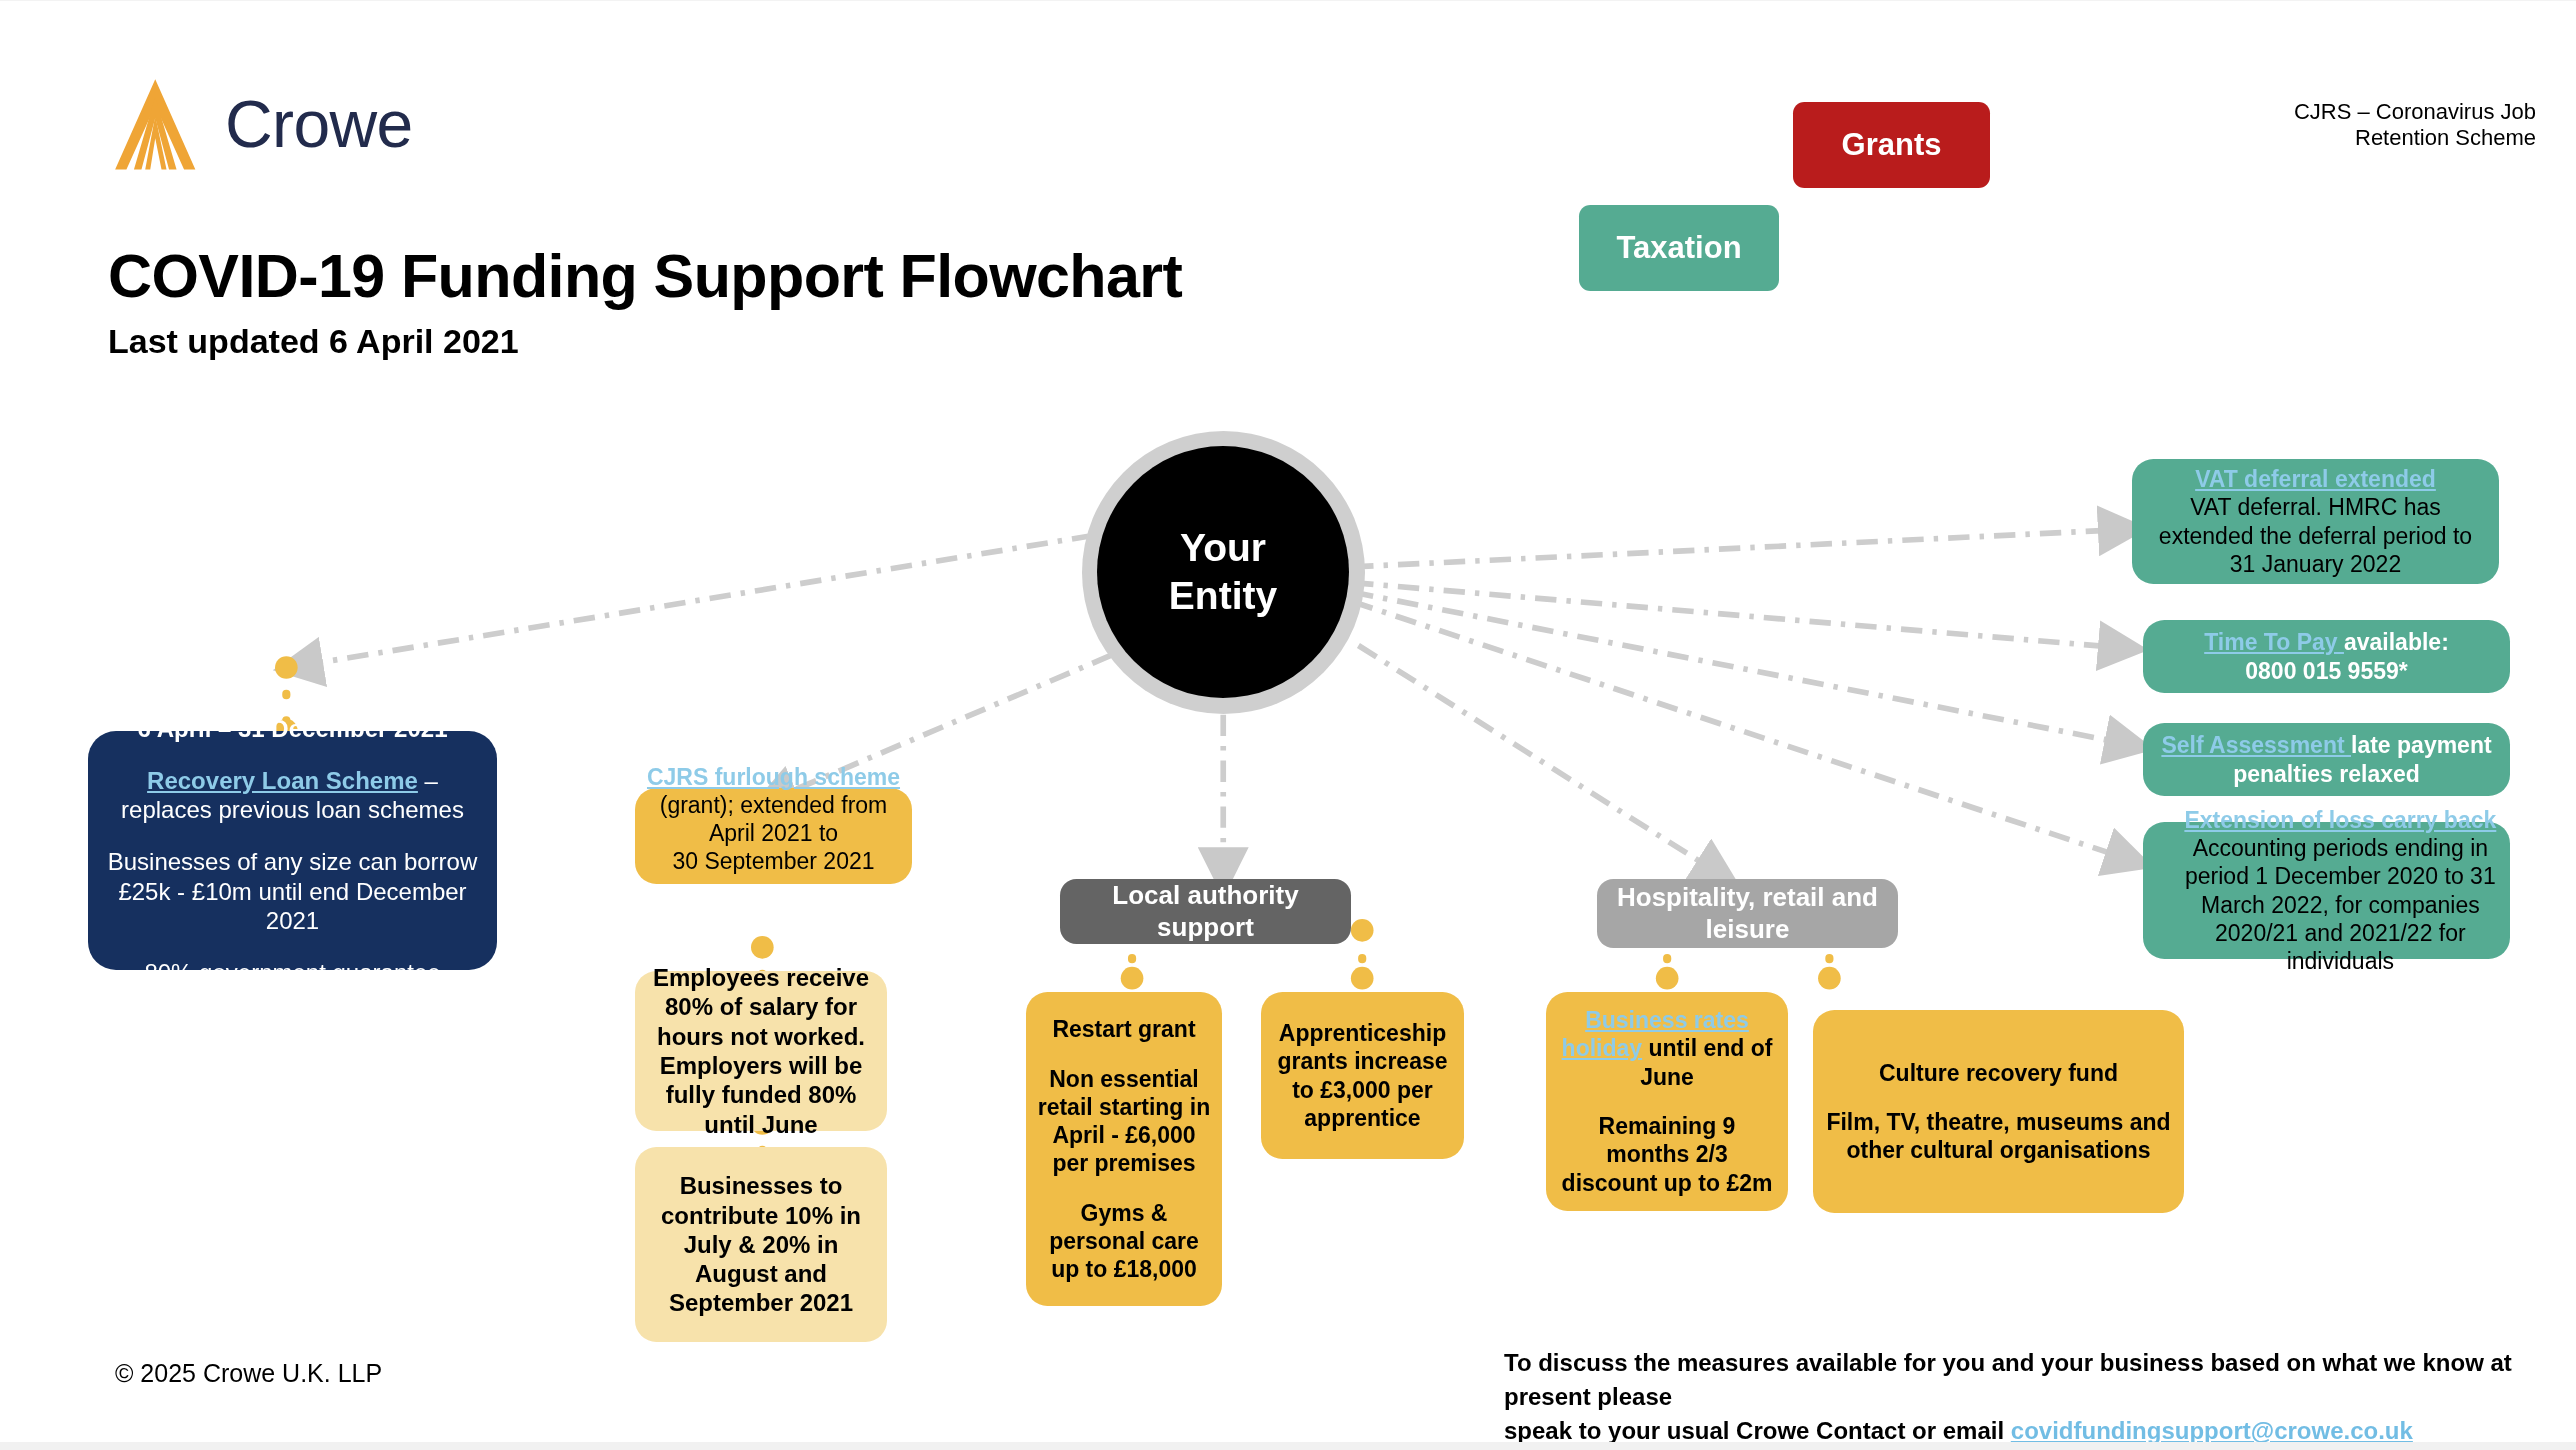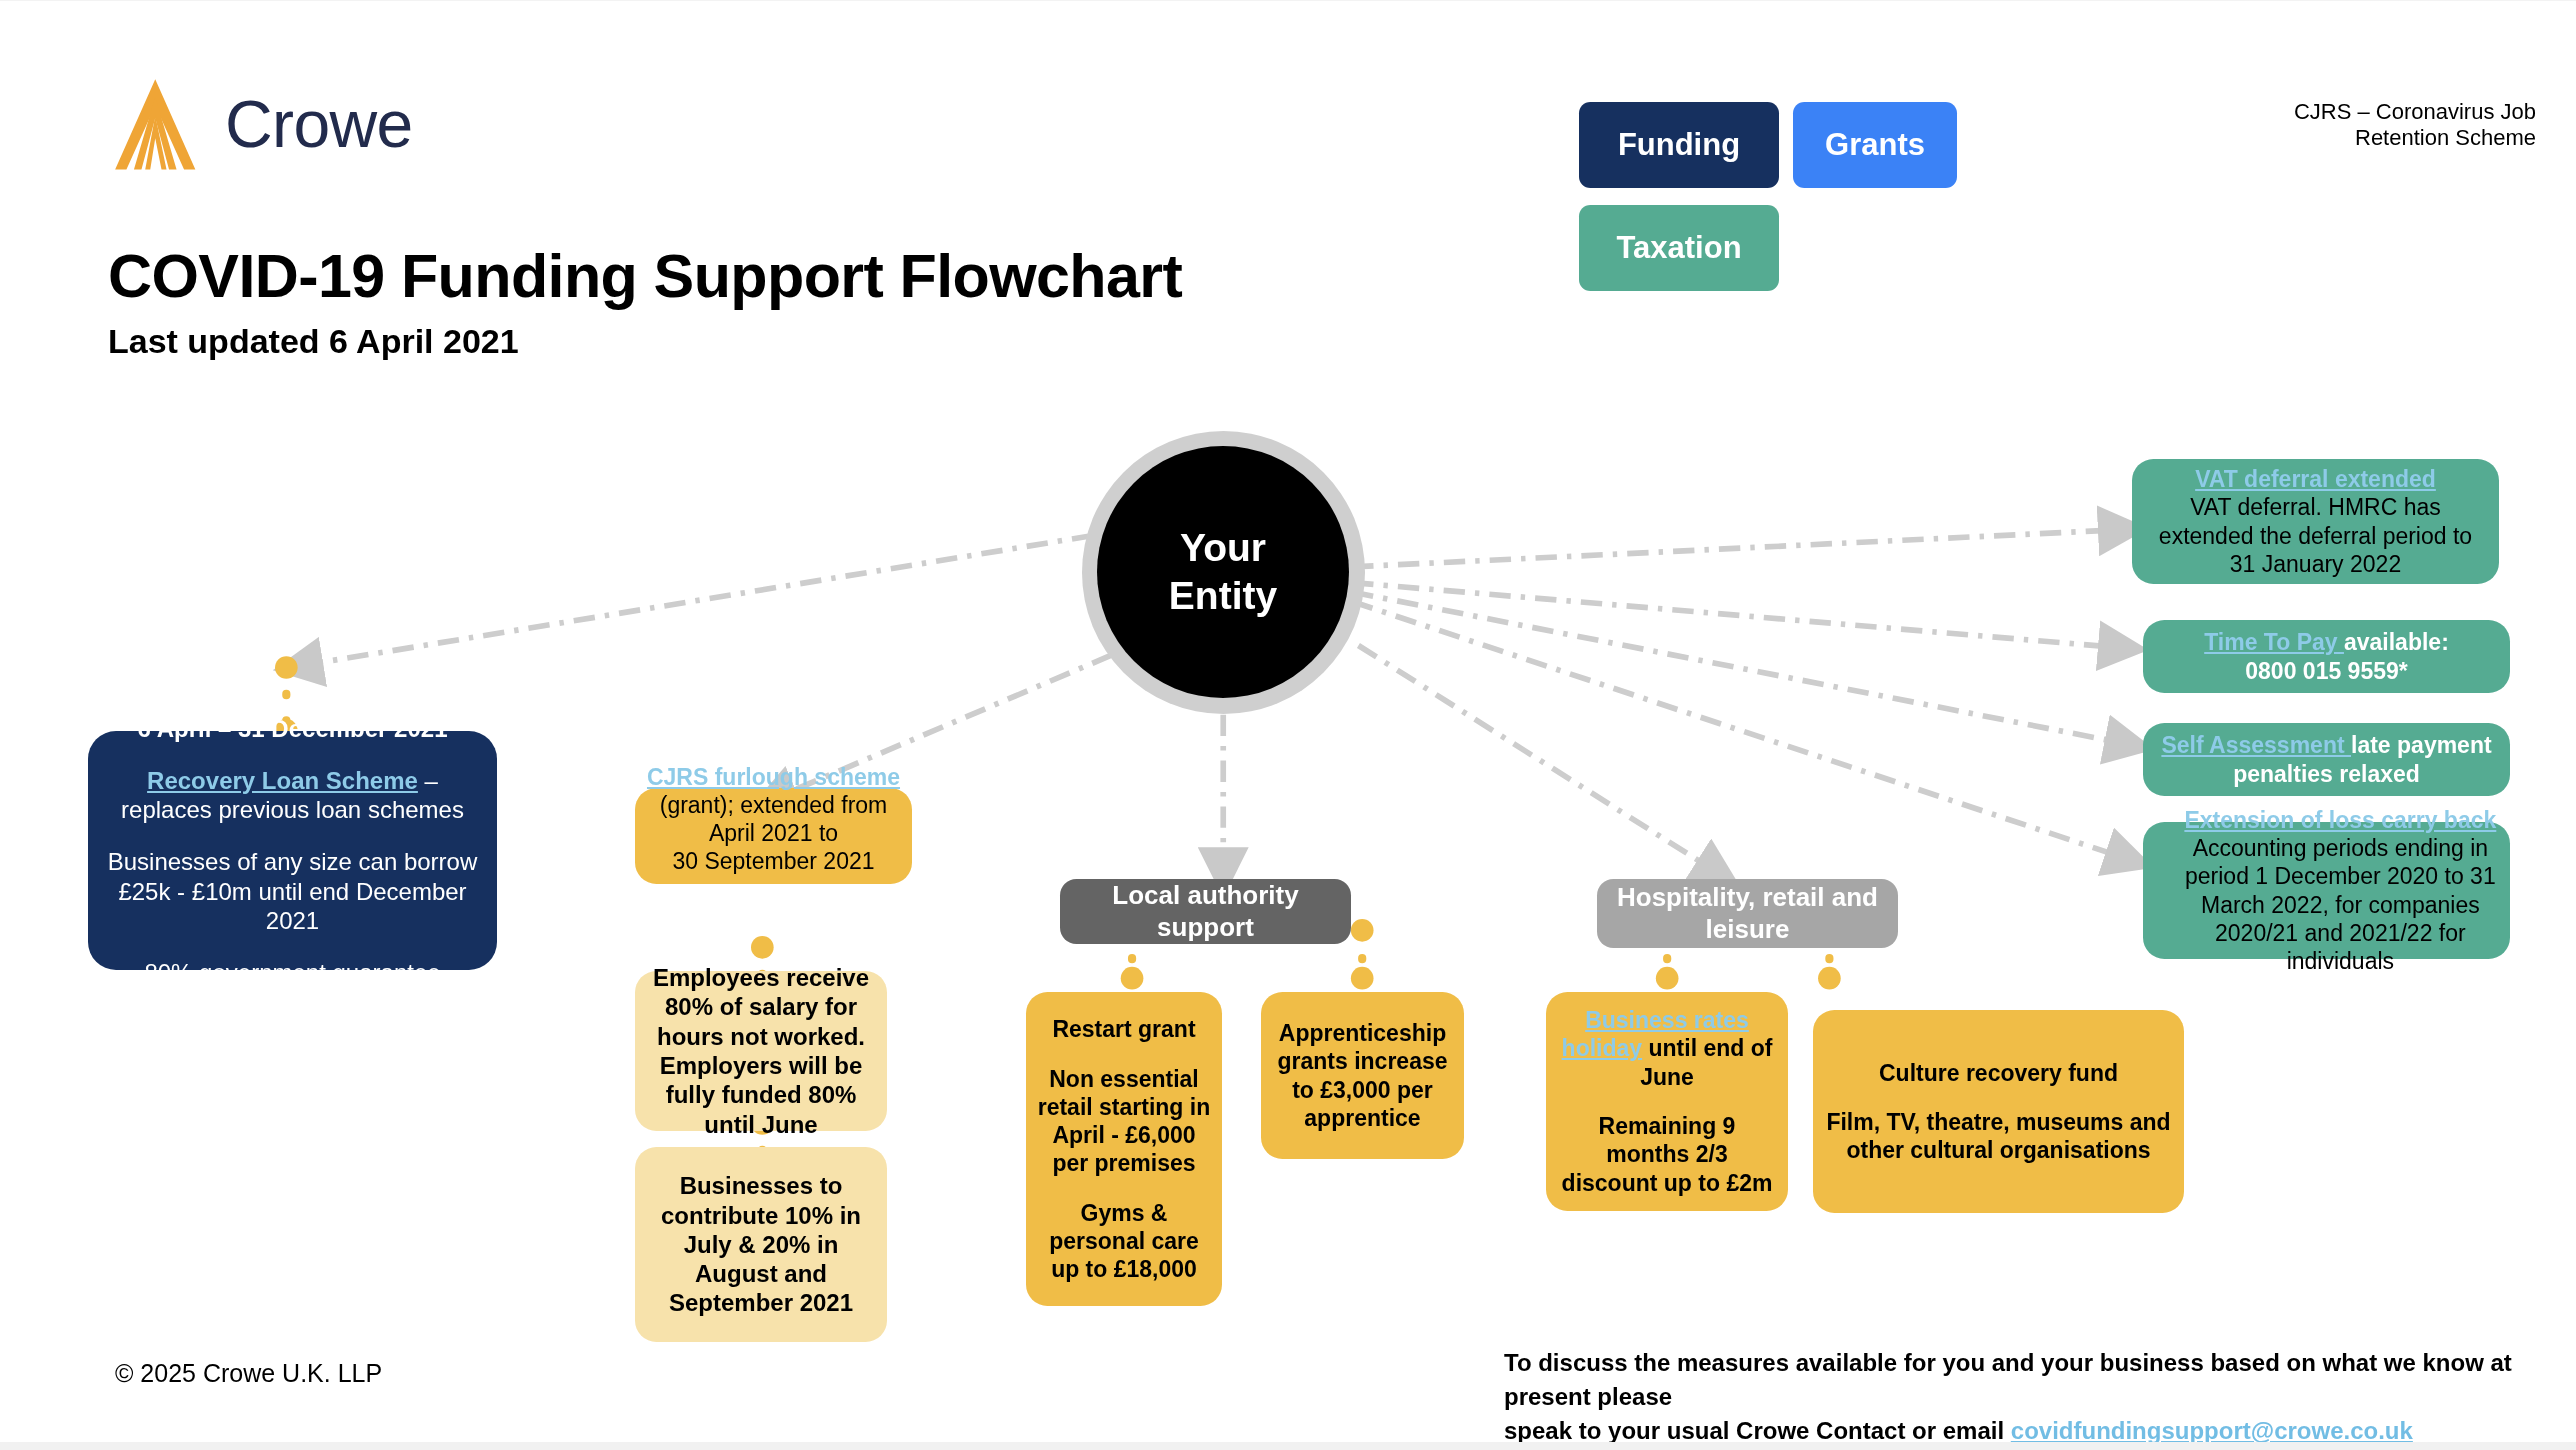--- a/index.html
+++ b/index.html
@@ -25,21 +25,21 @@
   
   .page-title{position:absolute;left:108px;top:240px;font-size:61px;font-weight:bold;color:#000;
     letter-spacing:-0.6px;white-space:nowrap;}
   .page-sub{position:absolute;left:108px;top:321px;font-size:34px;font-weight:bold;color:#000;
     white-space:nowrap;}
 
   
   .legend-btn{position:absolute;display:flex;align-items:center;justify-content:center;
     border-radius:11.3px;color:#fff;font-weight:bold;font-size:31px;}
   .lg-funding{left:1579px;top:101px;width:200px;height:86px;background:#16305f;}
-  .lg-grants{left:1793px;top:101px;width:164px;height:86px;background:#3b82f6;}
+  .lg-grants{left:1793px;top:101px;width:197px;height:86px;background:#b91c1c;}
   .lg-tax{left:1579px;top:204px;width:200px;height:86px;background:#55ab92;}
 
   .cjrs-note{position:absolute;left:2209px;top:98px;width:327px;text-align:right;
     font-size:22px;color:#000;line-height:1.2;}
 
   
   .entity-ring{position:absolute;left:1082px;top:430px;width:283px;height:283px;
     border-radius:50%;background:#cfcfcf;}
   .entity{position:absolute;left:1097px;top:445px;width:252px;height:252px;border-radius:50%;
     background:#000;display:flex;flex-direction:column;align-items:center;justify-content:center;
@@ -132,21 +132,20 @@
         <path d="M78 2 L142 146 L124 146 L78 44 L32 146 L14 146 Z" fill="#efa536"></path>
         <path d="M78 30 L112 146 L100 146 L78 64 L56 146 L44 146 Z" fill="#efa536"></path>
         <path d="M78 60 L96 146 L88 146 L78 96 L70 146 L62 146 Z" fill="#efa536"></path>
       </svg>
       <div class="logo-word">Crowe</div>
     </div>
 
     <div class="page-title">COVID-19 Funding Support Flowchart</div>
     <div class="page-sub">Last updated 6 April 2021</div>
 
-    <div class="legend-btn lg-funding">Funding</div>
     <div class="legend-btn lg-grants">Grants</div>
     <div class="legend-btn lg-tax">Taxation</div>
 
     <div class="cjrs-note">CJRS – Coronavirus Job Retention Scheme</div>
 
     <div class="entity-ring"></div>
     <div class="entity">
       <span>Your</span>
       <span>Entity</span>
     </div>

